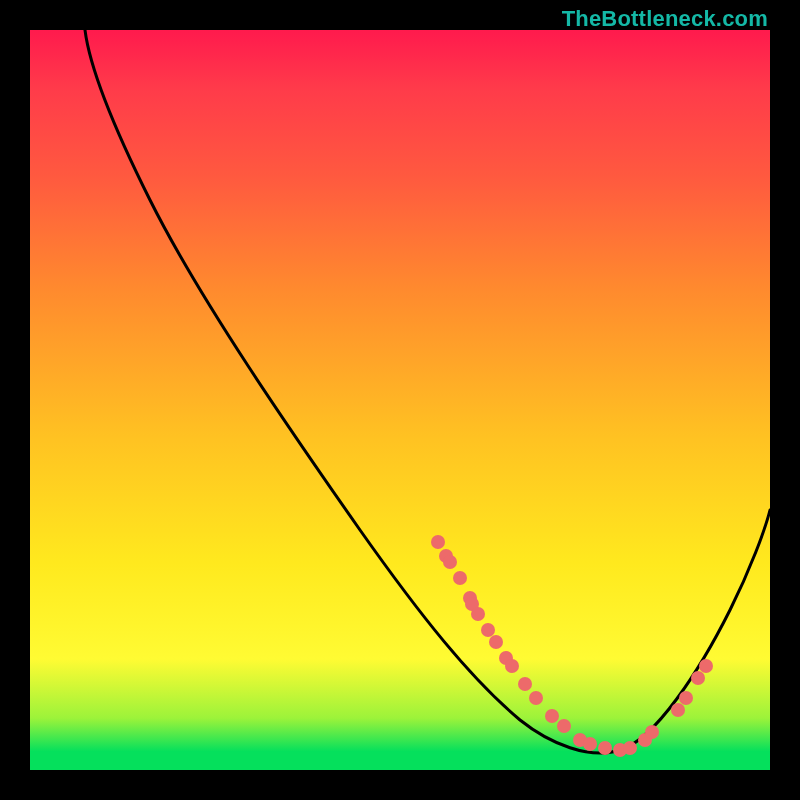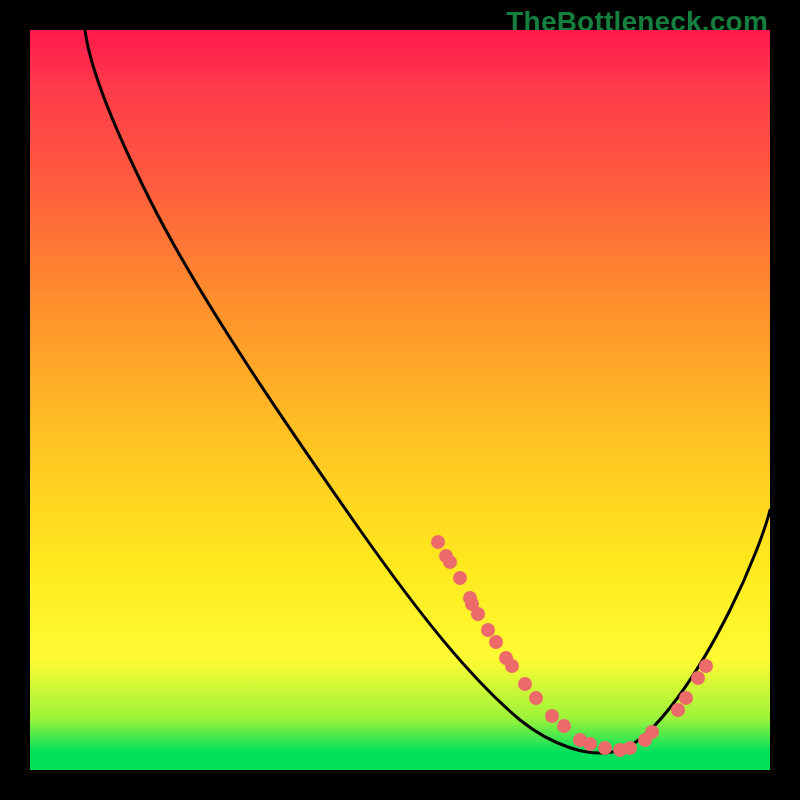--- a/index.html
+++ b/index.html
@@ -34,22 +34,22 @@
       #fffb33 85%,
       #9cf33a 93%,
       #05e05c 97.5%,
       #05e05c 100%
     );
   }
   .watermark {
     position: absolute;
     top: 6px;
     right: 32px;
-    color: #15803d;
-    font-size: 28px;
+    color: #14b8a6;
+    font-size: 22px;
     font-weight: 600;
     font-family: Arial, Helvetica, sans-serif;
     letter-spacing: 0.2px;
     user-select: none;
   }
   svg.curve {
     position: absolute;
     inset: 0;
     width: 100%;
     height: 100%;

